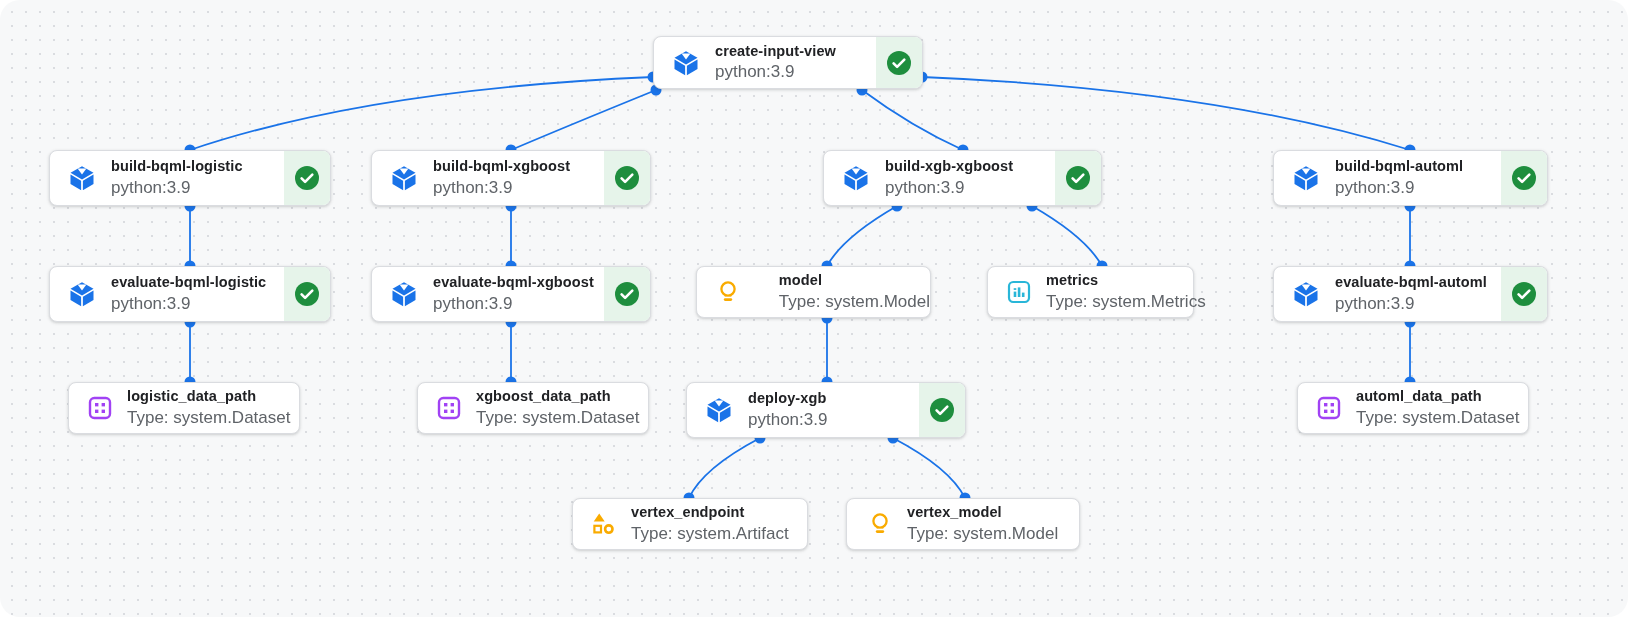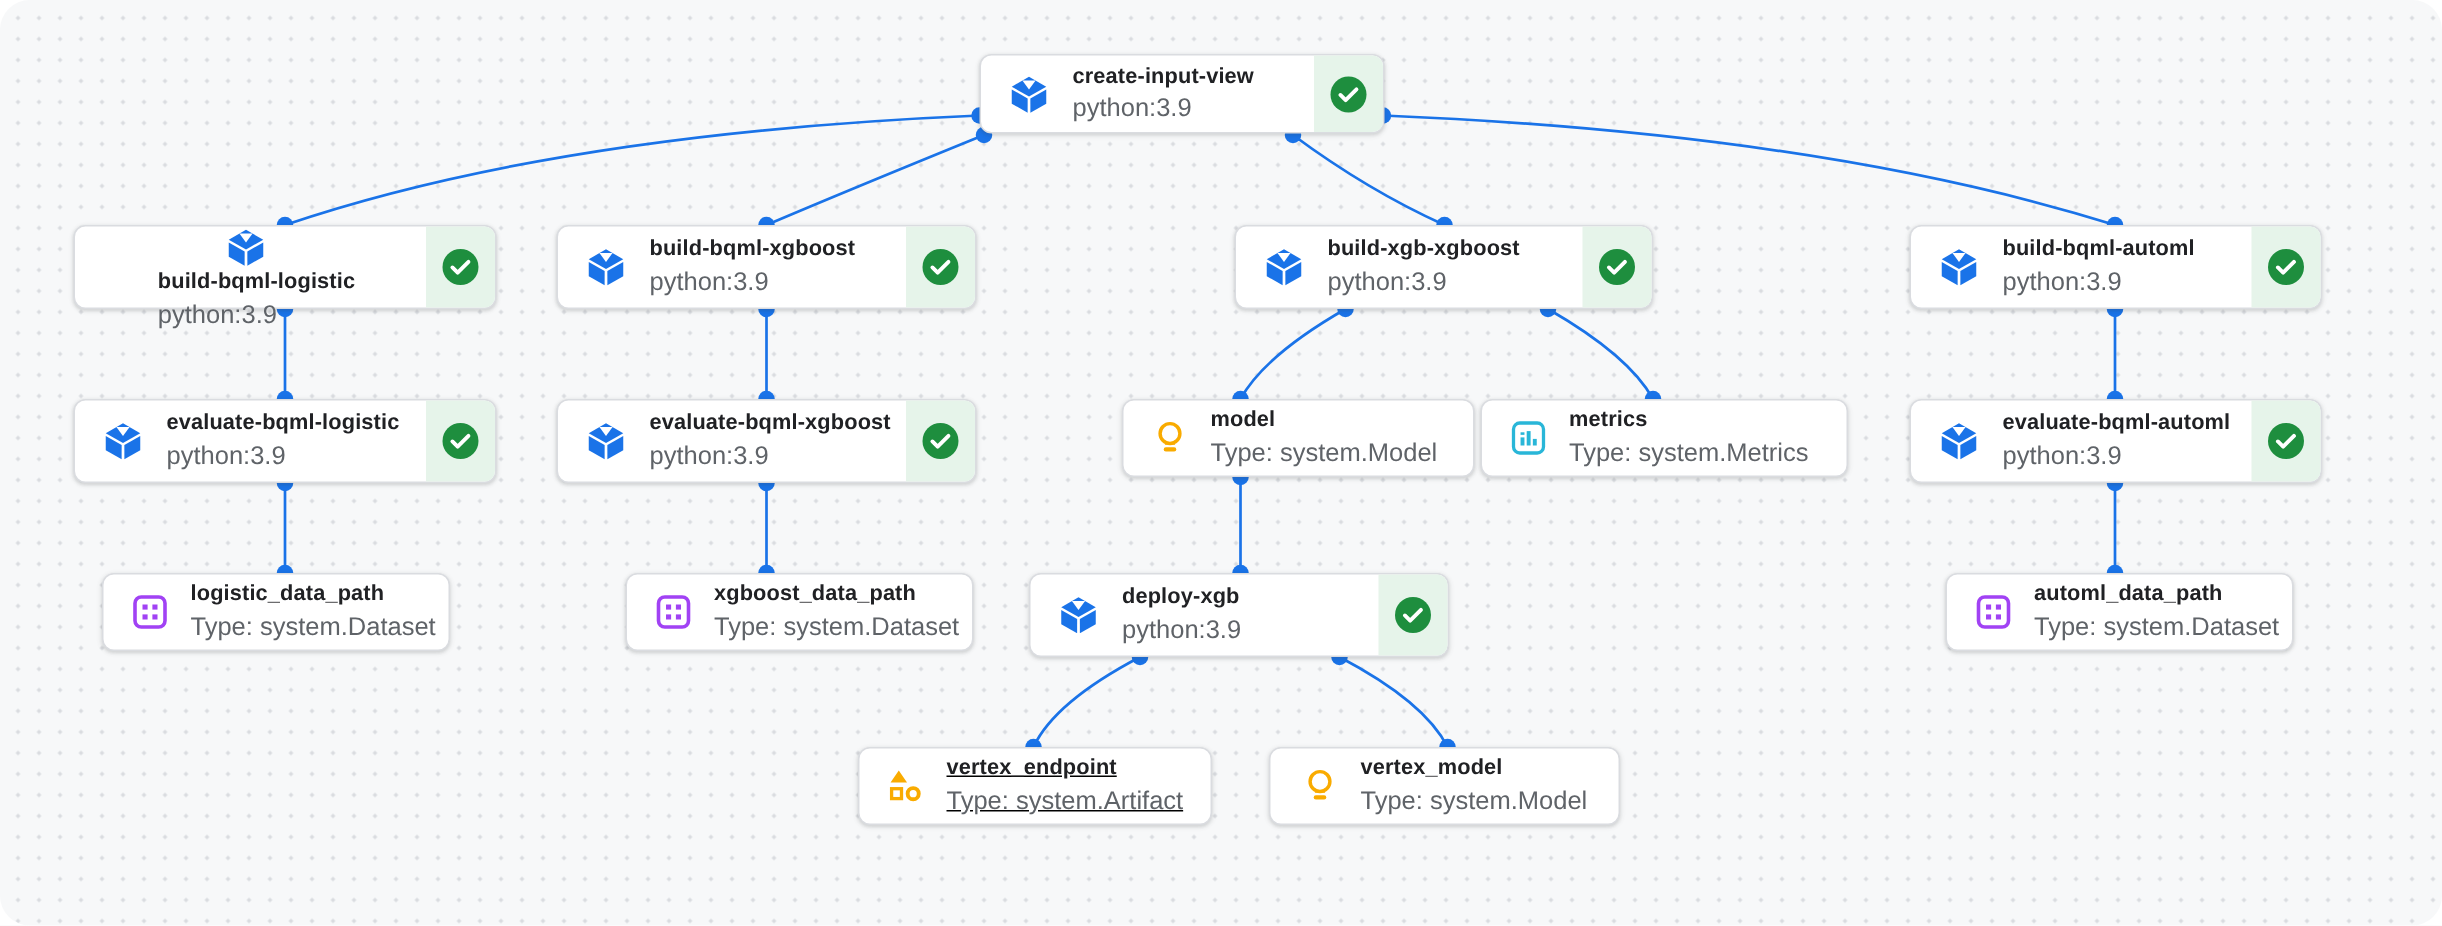--- a/index.html
+++ b/index.html
@@ -100,21 +100,21 @@
       <span class="node-title">create-input-view</span>
       <span class="node-subtitle">python:3.9</span>
     </span>
     <span class="status-zone">
         <svg width="26" height="26" viewBox="0 0 26 26">
           <circle cx="13" cy="13" r="12" fill="var(--status-check)"></circle>
           <path d="M7.6 13.3 l3.5 3.5 l7.2 -7.2" fill="none" stroke="#fff" stroke-width="2.6" stroke-linecap="round" stroke-linejoin="round"></path>
         </svg>
       </span>
   </div>
-    <div class="node execution" style="left: 49px; top: 150px; width: 282px; height: 56px; flex-direction: column;">
+    <div class="node execution" style="left: 49px; top: 150px; width: 282px; height: 56px;">
     <span class="node-icon">
         <svg width="28" height="28" viewBox="0 0 28 28">
           <polygon points="14,2.2 25.5,8.8 14,15.4 2.5,8.8" fill="var(--cube)"></polygon>
           <polygon points="9.6,4.6 18.4,4.6 14,10.6" fill="#fff"></polygon>
           <polygon points="2.5,10.6 13.1,16.7 13.1,26.2 2.5,20.1" fill="var(--cube)"></polygon>
           <polygon points="25.5,10.6 14.9,16.7 14.9,26.2 25.5,20.1" fill="var(--cube)"></polygon>
         </svg>
       </span>
     <span class="node-text">
       <span class="node-title">build-bqml-logistic</span>
@@ -220,35 +220,35 @@
       <span class="node-title">evaluate-bqml-xgboost</span>
       <span class="node-subtitle">python:3.9</span>
     </span>
     <span class="status-zone">
         <svg width="26" height="26" viewBox="0 0 26 26">
           <circle cx="13" cy="13" r="12" fill="var(--status-check)"></circle>
           <path d="M7.6 13.3 l3.5 3.5 l7.2 -7.2" fill="none" stroke="#fff" stroke-width="2.6" stroke-linecap="round" stroke-linejoin="round"></path>
         </svg>
       </span>
   </div>
-    <div class="node artifact" style="left: 748px; top: 266px; width: 235px; height: 52px;">
+    <div class="node artifact" style="left: 696px; top: 266px; width: 235px; height: 52px; justify-content: space-between;">
     <span class="node-icon">
         <svg width="26" height="26" viewBox="0 0 26 26">
           <circle cx="13" cy="10" r="6.6" fill="none" stroke="var(--model-icon)" stroke-width="2.3"></circle>
           <path d="M10.6 15.9 v1.6 M15.4 15.9 v1.6" stroke="var(--model-icon)" stroke-width="2" fill="none"></path>
           <path d="M10.2 20.6 h5.6" stroke="var(--model-icon)" stroke-width="2.8" stroke-linecap="round" fill="none"></path>
         </svg>
       </span>
     <span class="node-text">
       <span class="node-title">model</span>
       <span class="node-subtitle">Type: system.Model</span>
     </span>
 
   </div>
-    <div class="node artifact" style="left: 987px; top: 266px; width: 245px; height: 52px;">
+    <div class="node artifact" style="left: 987px; top: 266px; width: 207px; height: 52px;">
     <span class="node-icon">
         <svg width="26" height="26" viewBox="0 0 26 26">
           <rect x="3" y="3" width="20" height="20" rx="4.2" fill="none" stroke="var(--metrics-icon)" stroke-width="2.2"></rect>
           <rect x="7.7" y="9.2" width="2.6" height="1.7" fill="var(--metrics-icon)"></rect>
           <rect x="7.7" y="12.6" width="2.6" height="5.4" fill="var(--metrics-icon)"></rect>
           <rect x="11.8" y="8.4" width="2.6" height="9.6" fill="var(--metrics-icon)"></rect>
           <rect x="15.9" y="13.6" width="2.6" height="4.4" fill="var(--metrics-icon)"></rect>
         </svg>
       </span>
     <span class="node-text">
@@ -338,21 +338,21 @@
           <rect x="8" y="14.6" width="3.4" height="3.4" fill="var(--dataset-icon)"></rect>
           <rect x="14.6" y="14.6" width="3.4" height="3.4" fill="var(--dataset-icon)"></rect>
         </svg>
       </span>
     <span class="node-text">
       <span class="node-title">automl_data_path</span>
       <span class="node-subtitle">Type: system.Dataset</span>
     </span>
 
   </div>
-    <div class="node artifact" style="left: 572px; top: 498px; width: 236px; height: 52px; text-decoration: underline;">
+    <div class="node artifact" style="left: 572px; top: 498px; width: 236px; height: 52px;">
     <span class="node-icon">
         <svg width="26" height="26" viewBox="0 0 26 26">
           <polygon points="8.2,2.6 13.7,10.6 2.7,10.6" fill="var(--artifact-icon)"></polygon>
           <rect x="3.4" y="14.8" width="6.6" height="6.6" fill="none" stroke="var(--artifact-icon)" stroke-width="2.2"></rect>
           <circle cx="17.8" cy="18.1" r="3.7" fill="none" stroke="var(--artifact-icon)" stroke-width="2.6"></circle>
         </svg>
       </span>
     <span class="node-text">
       <span class="node-title">vertex_endpoint</span>
       <span class="node-subtitle">Type: system.Artifact</span>

